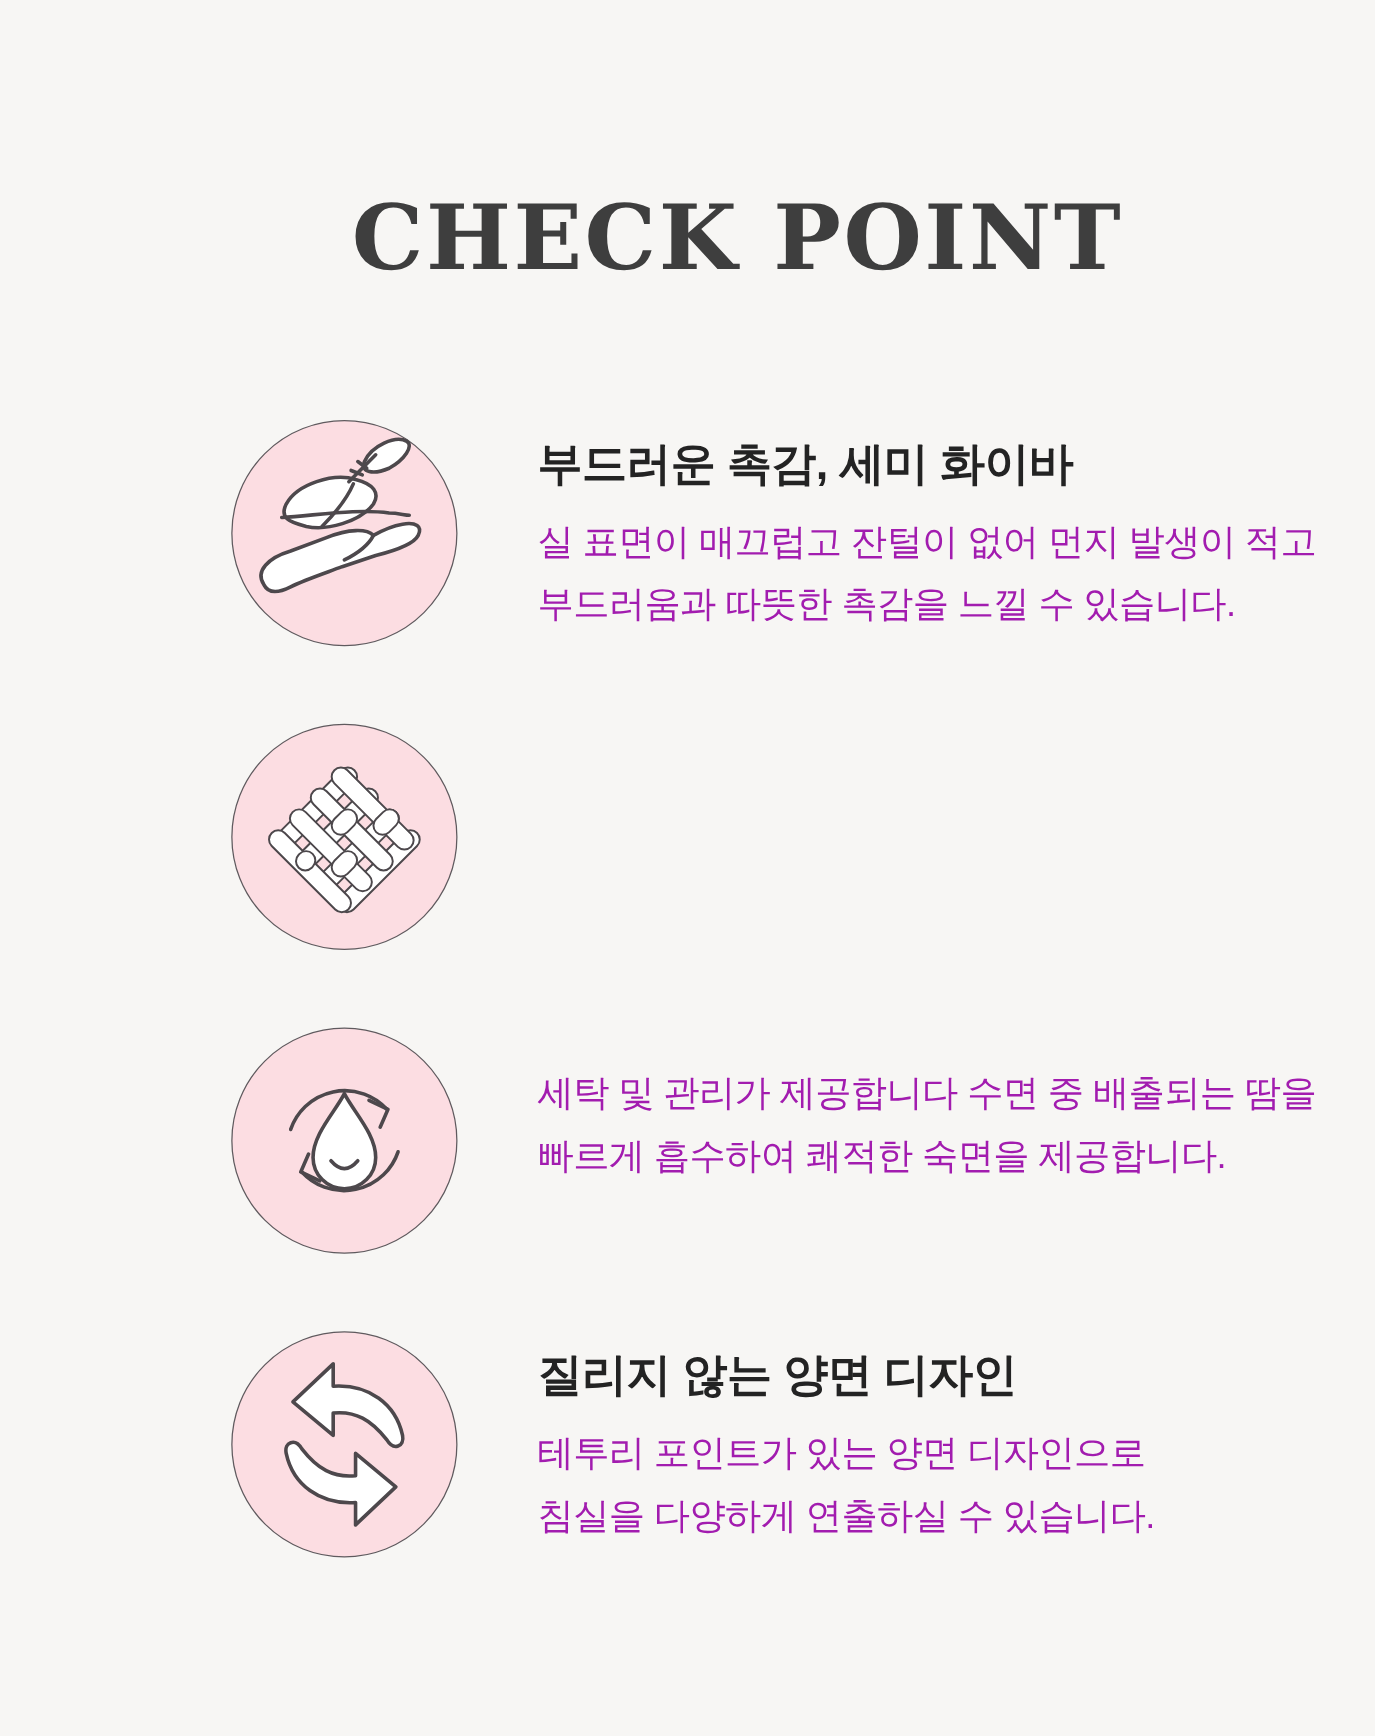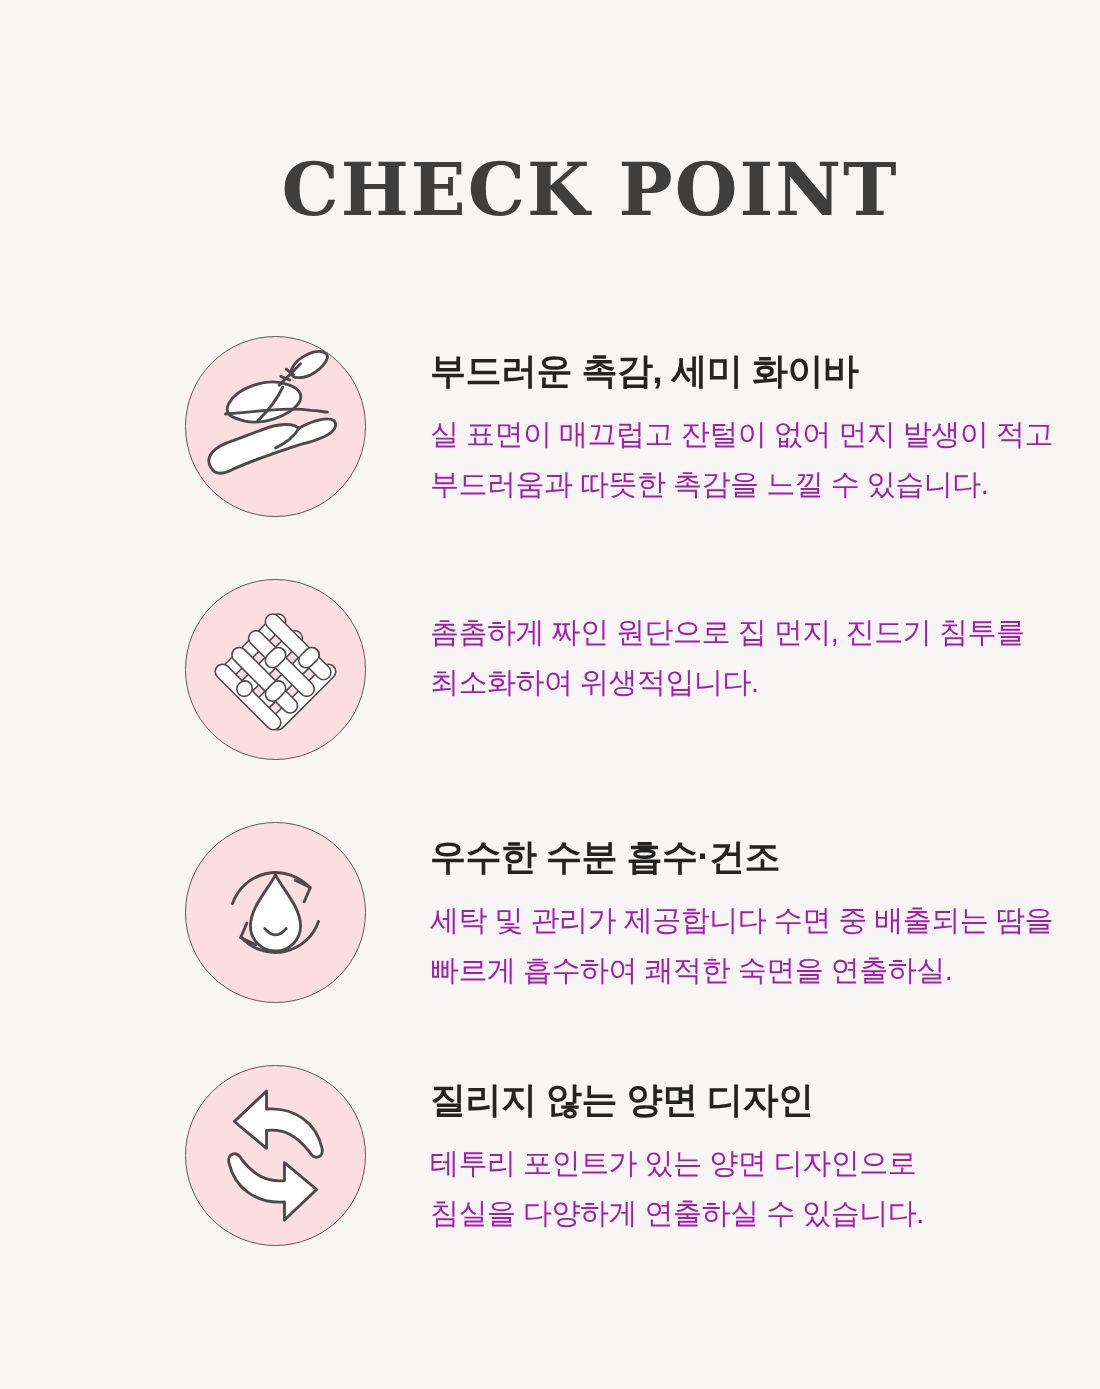--- a/index.html
+++ b/index.html
@@ -121,47 +121,42 @@
             <rect class="ic-fill" x="6" y="58" width="88" height="15" rx="7.5"></rect>
             <rect class="ic-fill" x="6" y="82" width="88" height="15" rx="7.5"></rect>
             <rect class="ic-fill" x="34" y="30" width="15" height="23" rx="7.5"></rect>
             <rect class="ic-fill" x="58" y="54" width="15" height="23" rx="7.5"></rect>
             <rect class="ic-fill" x="58" y="6" width="15" height="23" rx="7.5"></rect>
             <rect class="ic-fill" x="34" y="78" width="15" height="16" rx="7.5"></rect>
           </g>
         </svg>
       </div>
       <div class="txt">
-        <div class="body-text">
-          <div>촘촘하게 짜인 원단으로 집 먼지, 진드기 침투를</div>
-          <div>최소화하여 위생적입니다.</div>
-        </div>
       </div>
     </div>
 
     <div class="row">
       <div class="icon-circle">
         <svg viewBox="0 0 100 100">
 
           <path class="ic-fill" d="M50 29 C46 37 36 47 36 57.5 A14 14 0 0 0 64 57.5 C64 47 54 37 50 29 Z"></path>
           <path class="ic-stroke" d="M44 59 Q50 66 56 59"></path>
 
           <path class="ic-stroke" d="M26 45 A25.5 25.5 0 0 1 69 36"></path>
           <path class="ic-stroke" d="M61 32 L69.5 36 L66 44"></path>
           <g transform="rotate(180 50 50)">
             <path class="ic-stroke" d="M26 45 A25.5 25.5 0 0 1 69 36"></path>
             <path class="ic-stroke" d="M61 32 L69.5 36 L66 44"></path>
           </g>
         </svg>
       </div>
       <div class="txt">
-        <div class="heading">우수한 수분 흡수·건조</div>
         <div class="body-text">
           <div>세탁 및 관리가 제공합니다 수면 중 배출되는 땀을</div>
-          <div>빠르게 흡수하여 쾌적한 숙면을 연출하실.</div>
+          <div>빠르게 흡수하여 쾌적한 숙면을 제공합니다.</div>
         </div>
       </div>
     </div>
 
     <div class="row">
       <div class="icon-circle">
         <svg viewBox="0 0 100 100">
           <path class="ic-fill" d="M27 31 L45 14 L45 24 C61 23 73 32 76 46 C77 51 72 53 69 48 C62 39 55 35 45 36 L45 46 Z"></path>
           <g transform="rotate(180 50 50)">
             <path class="ic-fill" d="M27 31 L45 14 L45 24 C61 23 73 32 76 46 C77 51 72 53 69 48 C62 39 55 35 45 36 L45 46 Z"></path>

